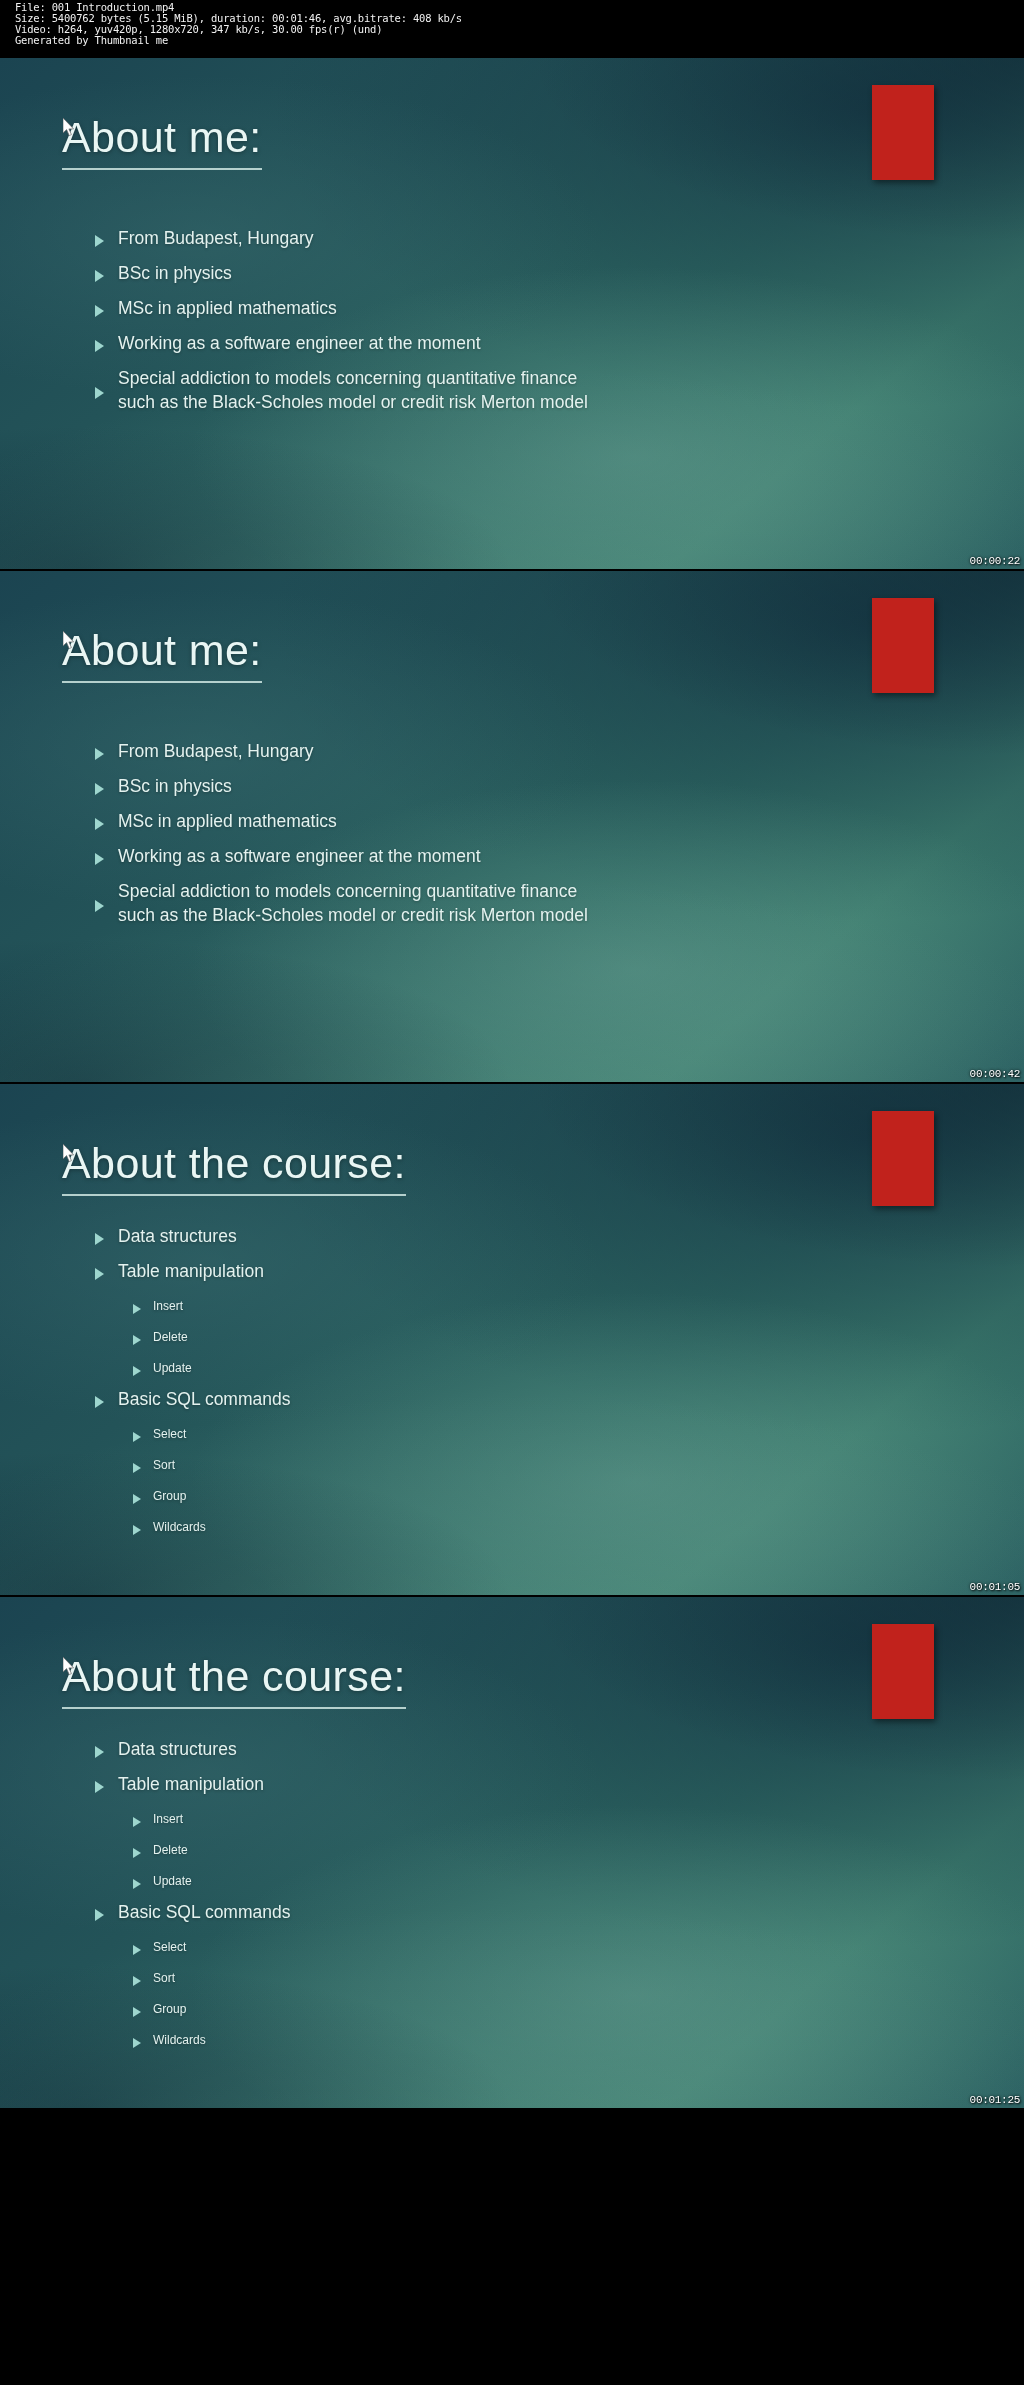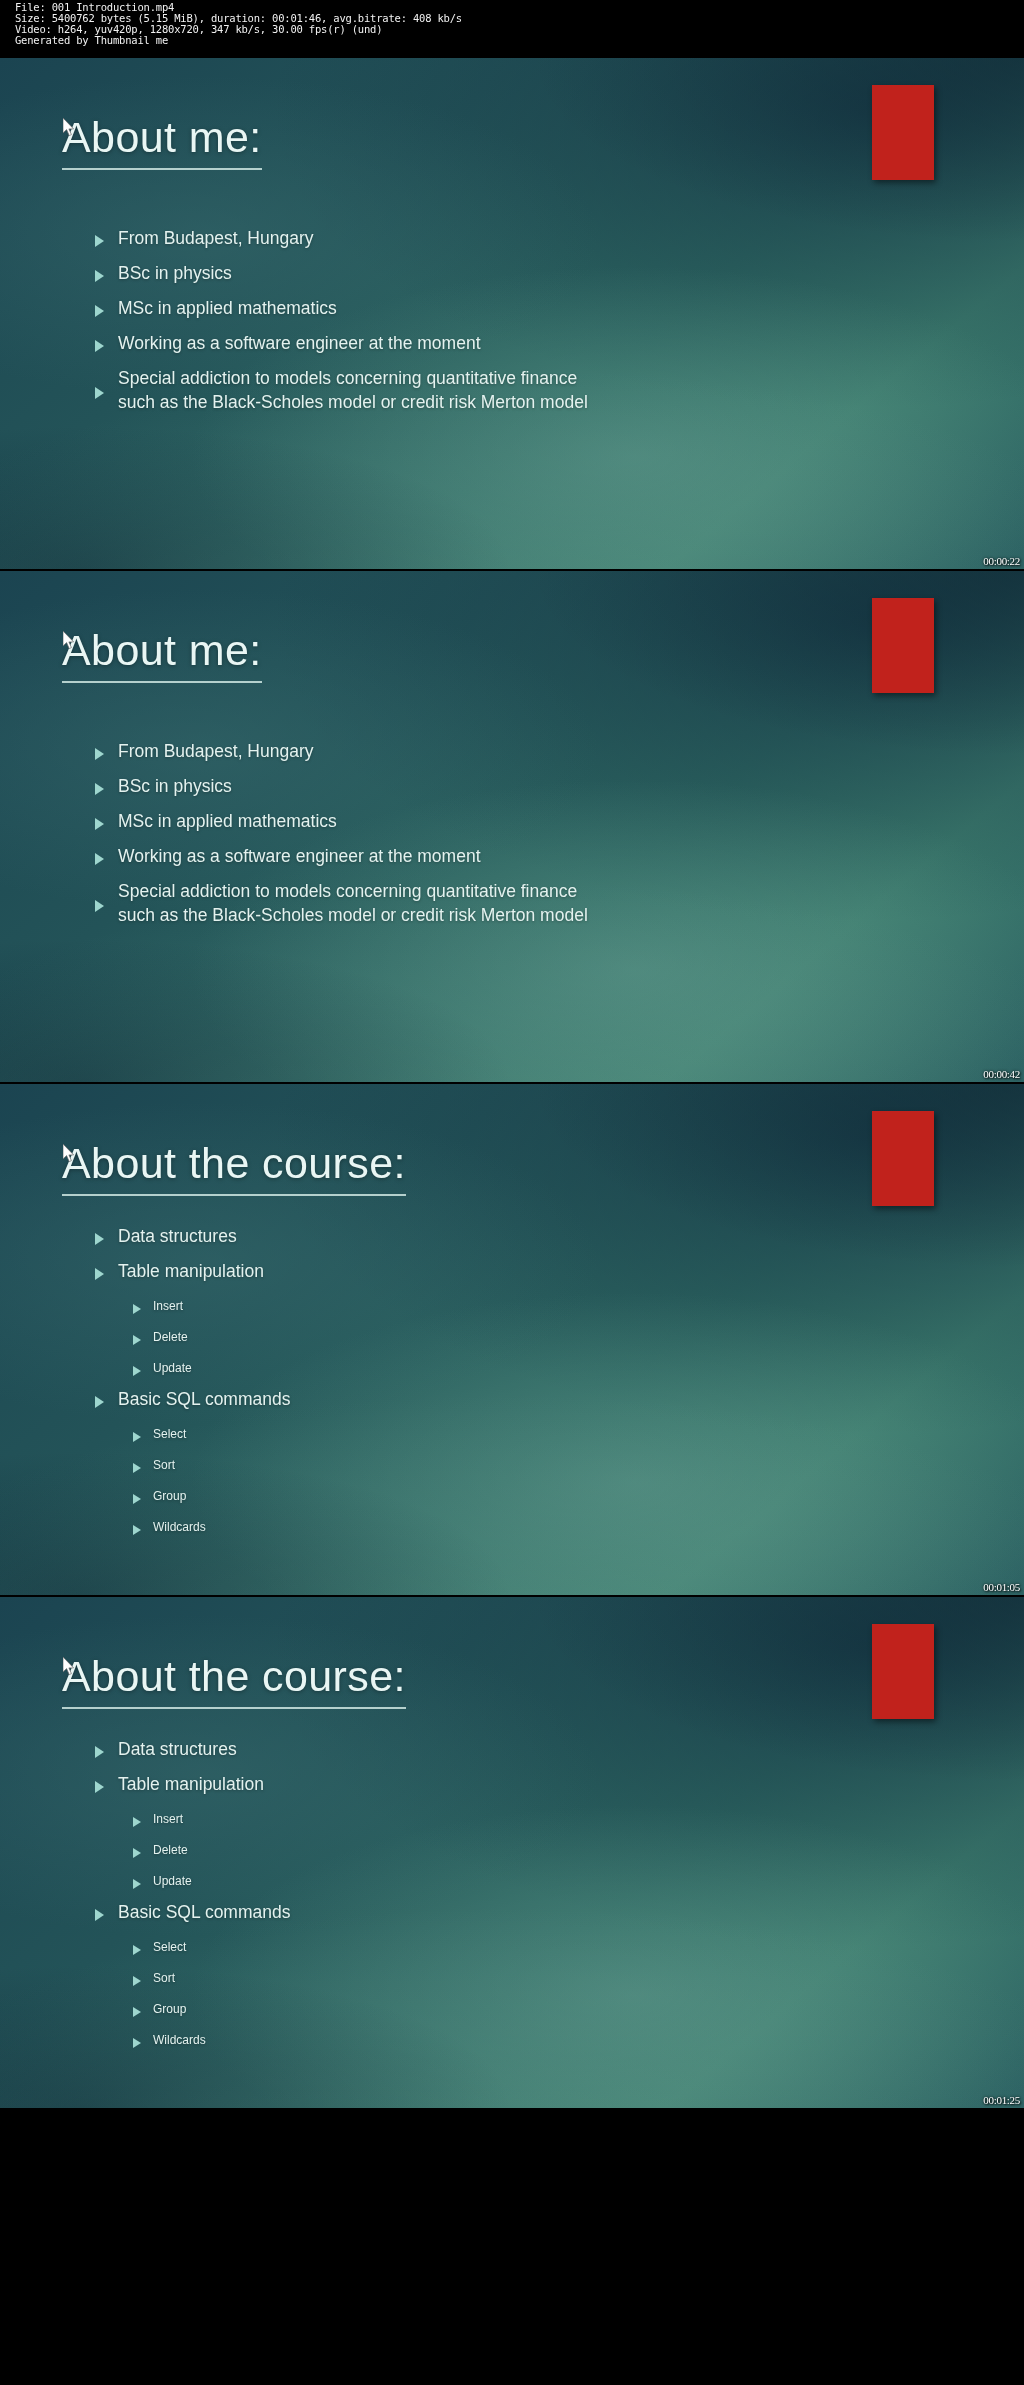--- a/index.html
+++ b/index.html
@@ -145,21 +145,21 @@
   }
   .bullet-text { max-width: 470px; }
 
   
   .timestamp {
     position: absolute;
     right: 4px;
     bottom: 2px;
     z-index: 6;
     color: #ffffff;
-    font-family: Liberation Serif, serif;
+    font-family: Liberation Mono, monospace;
     font-size: 11px;
     letter-spacing: -0.3px;
     text-shadow: 0 0 3px rgba(0,0,0,0.9), 1px 1px 2px rgba(0,0,0,0.9);
   }
 </style>
 </head>
 <body>
 
 <div class="info-header">
   <div>File: 001 Introduction.mp4</div>

